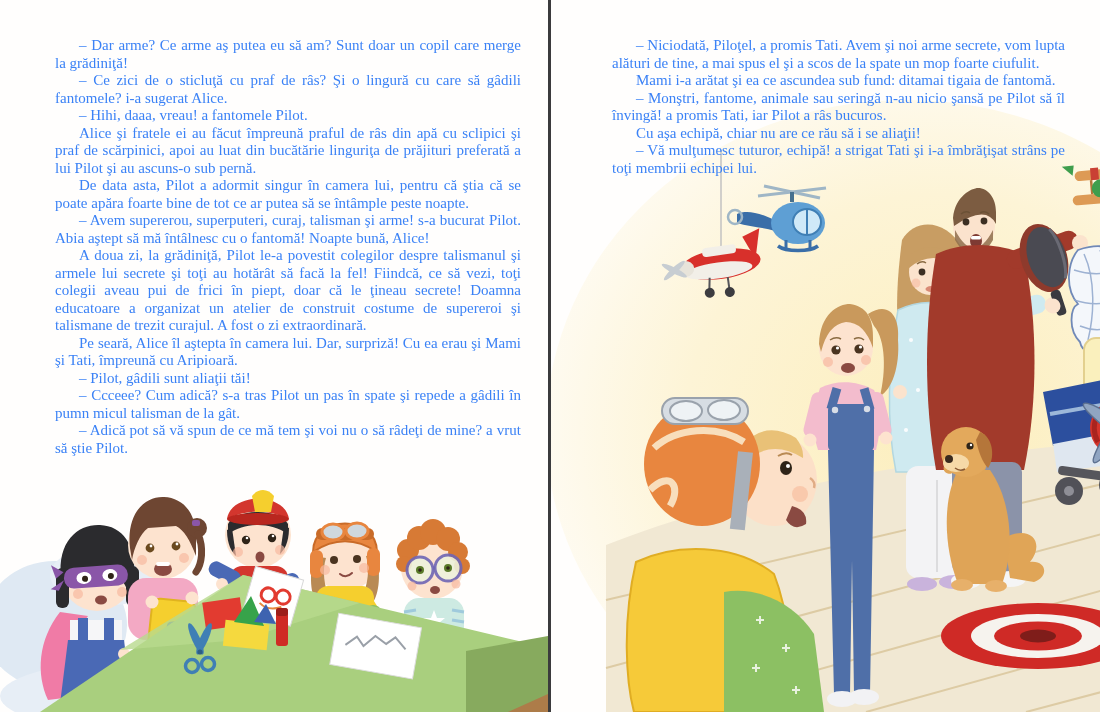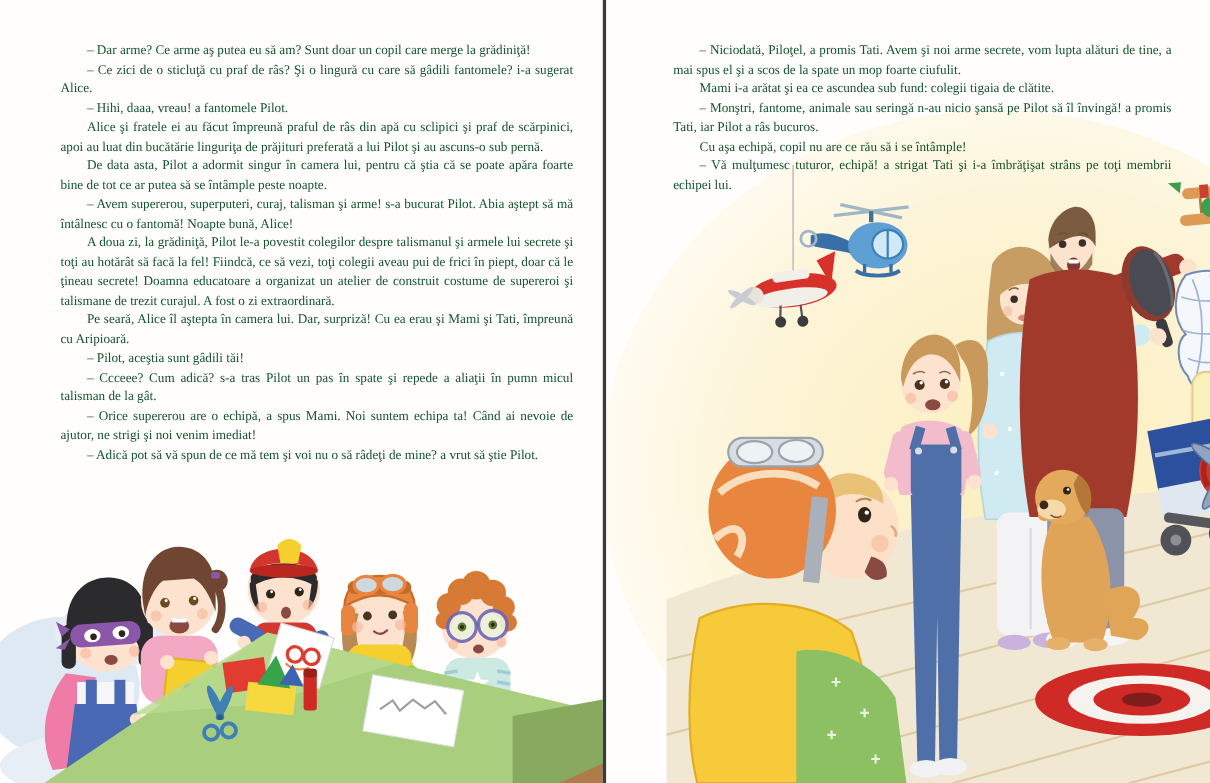--- a/index.html
+++ b/index.html
@@ -3,21 +3,21 @@
 <meta charset="utf-8">
 <style>
   html,body{margin:0;padding:0;background:#ffffff;}
   body{width:1100px;height:712px;position:relative;overflow:hidden;
        font-family:"Liberation Serif", serif;}
   .page{position:absolute;top:0;height:712px;background:#fffefd;}
   #left-page{left:0;width:548px;}
   #right-page{left:551px;width:658px;}
   #spine{position:absolute;left:548px;top:0;width:3px;height:712px;background:#3b3b3d;z-index:60;}
   .illu{position:absolute;left:0;top:0;width:100%;height:100%;z-index:1;pointer-events:none;}
-  .text-block{position:absolute;z-index:10;color:#14532d;font-size:12px;line-height:17.5px;text-align:justify;}
+  .text-block{position:absolute;z-index:10;color:#3b82f6;font-size:15px;line-height:17.5px;text-align:justify;}
   #left-text{left:55px;top:37px;width:466px;}
   #right-text{left:61px;top:37px;width:453px;}
   .text-block p{margin:0;text-indent:24px;}
 </style>
 </head>
 <body>
 
 <div class="page" id="left-page">
 
   <svg class="illu" viewBox="0 0 548 712">
@@ -218,23 +218,22 @@
 
   <div class="text-block" id="left-text">
     <p>– Dar arme? Ce arme aş putea eu să am? Sunt doar un copil care merge la grădiniţă!</p>
     <p>– Ce zici de o sticluţă cu praf de râs? Şi o lingură cu care să gâdili fantomele? i-a sugerat Alice.</p>
     <p>– Hihi, daaa, vreau! a fantomele Pilot.</p>
     <p>Alice şi fratele ei au făcut împreună praful de râs din apă cu sclipici şi praf de scărpinici, apoi au luat din bucătărie linguriţa de prăjituri preferată a lui Pilot şi au ascuns-o sub pernă.</p>
     <p>De data asta, Pilot a adormit singur în camera lui, pentru că ştia că se poate apăra foarte bine de tot ce ar putea să se întâmple peste noapte.</p>
     <p>– Avem supererou, superputeri, curaj, talisman şi arme! s-a bucurat Pilot. Abia aştept să mă întâlnesc cu o fantomă! Noapte bună, Alice!</p>
     <p>A doua zi, la grădiniţă, Pilot le-a povestit colegilor despre talismanul şi armele lui secrete şi toţi au hotărât să facă la fel! Fiindcă, ce să vezi, toţi colegii aveau pui de frici în piept, doar că le ţineau secrete! Doamna educatoare a organizat un atelier de construit costume de supereroi şi talismane de trezit curajul. A fost o zi extraordinară.</p>
     <p>Pe seară, Alice îl aştepta în camera lui. Dar, surpriză! Cu ea erau şi Mami şi Tati, împreună cu Aripioară.</p>
-    <p>– Pilot, aceştia sunt gâdili tăi!</p>
-    <p>– Ccceee? Cum adică? s-a tras Pilot un pas în spate şi repede a aliaţii în pumn micul talisman de la gât.</p>
-    <p>– Orice supererou are o echipă, a spus Mami. Noi suntem echipa ta! Când ai nevoie de ajutor, ne strigi şi noi venim imediat!</p>
+    <p>– Pilot, gâdili sunt aliaţii tăi!</p>
+    <p>– Ccceee? Cum adică? s-a tras Pilot un pas în spate şi repede a gâdili în pumn micul talisman de la gât.</p>
     <p>– Adică pot să vă spun de ce mă tem şi voi nu o să râdeţi de mine? a vrut să ştie Pilot.</p>
   </div>
 </div>
 
 <div id="spine"></div>
 
 <div class="page" id="right-page">
 
   <svg class="illu" viewBox="0 0 548 712">
     <defs>
@@ -501,18 +500,18 @@
           <rect x="128" y="452" width="15" height="78" fill="#a9b0b9"></rect>
         </g>
       <rect x="56" y="398" width="86" height="26" rx="13" fill="#d7dde3" stroke="#9aa2ac" stroke-width="2"></rect>
       <ellipse cx="80" cy="411" rx="16" ry="10" fill="#eef2f5" stroke="#9aa2ac" stroke-width="2"></ellipse>
       <ellipse cx="118" cy="410" rx="16" ry="10" fill="#eef2f5" stroke="#9aa2ac" stroke-width="2"></ellipse>
     </g>
   </svg>
 
   <div class="text-block" id="right-text">
     <p>– Niciodată, Piloţel, a promis Tati. Avem şi noi arme secrete, vom lupta alături de tine, a mai spus el şi a scos de la spate un mop foarte ciufulit.</p>
-    <p>Mami i-a arătat şi ea ce ascundea sub fund: colegii tigaia de clătite.</p>
+    <p>Mami i-a arătat şi ea ce ascundea sub fund: ditamai tigaia de fantomă.</p>
     <p>– Monştri, fantome, animale sau seringă n-au nicio şansă pe Pilot să îl învingă! a promis Tati, iar Pilot a râs bucuros.</p>
-    <p>Cu aşa echipă, copil nu are ce rău să i se întâmple!</p>
+    <p>Cu aşa echipă, chiar nu are ce rău să i se aliaţii!</p>
     <p>– Vă mulţumesc tuturor, echipă! a strigat Tati şi i-a îmbrăţişat strâns pe toţi membrii echipei lui.</p>
   </div>
 </div>
 
 </body></html>

